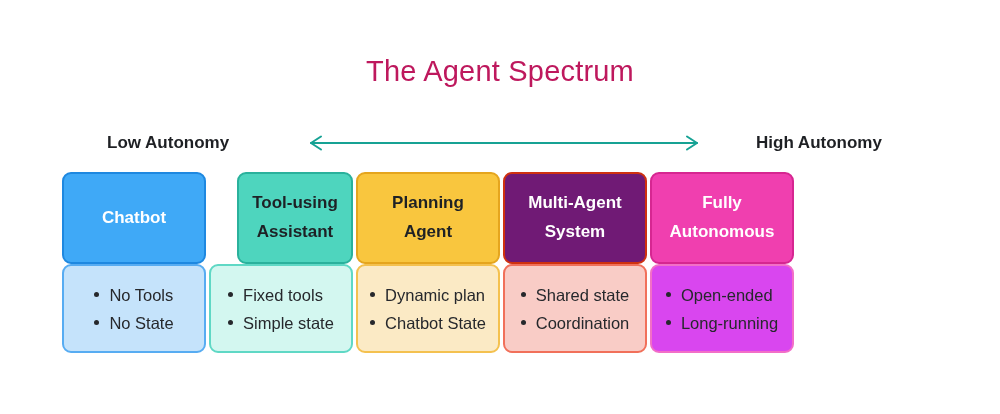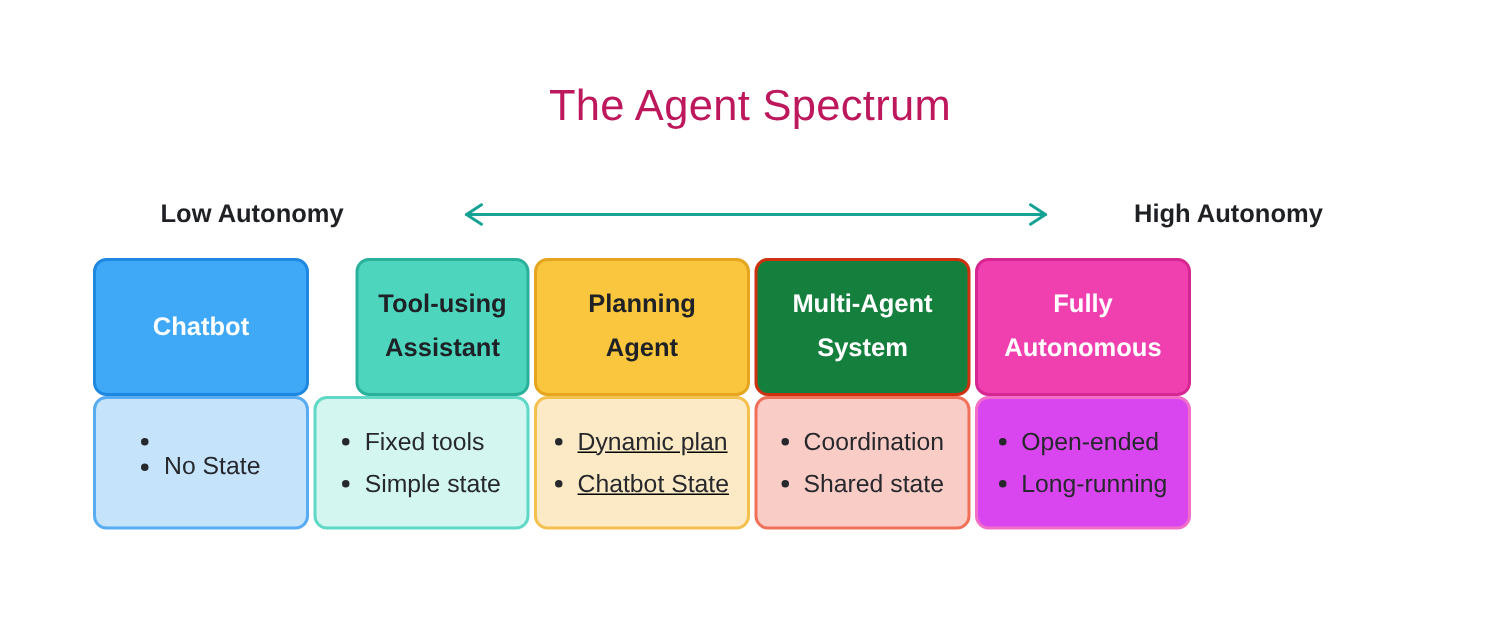--- a/index.html
+++ b/index.html
@@ -122,20 +122,21 @@
 
     <div class="card">
       <div class="card-header" style="background: rgb(63, 169, 247); border-color: rgb(30, 136, 224); color: rgb(255, 255, 255);">
         <span class="hline">Chatbot</span>
         <span class="hline"></span>
       </div>
       <div class="card-body" style="background: rgb(197, 227, 251); border-color: rgb(87, 172, 242);">
         <ul class="points">
           <li>
               <span class="dot"></span>
+              <span>No Tools</span>
             </li>
           <li>
               <span class="dot"></span>
               <span>No State</span>
             </li>
         </ul>
       </div>
     </div>
 
     <div class="card">
@@ -155,48 +156,48 @@
             </li>
         </ul>
       </div>
     </div>
 
     <div class="card">
       <div class="card-header" style="background: rgb(249, 198, 62); border-color: rgb(229, 165, 30); color: rgb(30, 33, 37);">
         <span class="hline">Planning</span>
         <span class="hline">Agent</span>
       </div>
-      <div class="card-body" style="background: rgb(251, 234, 197); border-color: rgb(244, 193, 79); text-decoration: underline;">
+      <div class="card-body" style="background: rgb(251, 234, 197); border-color: rgb(244, 193, 79);">
         <ul class="points">
           <li>
               <span class="dot"></span>
               <span>Dynamic plan</span>
             </li>
           <li>
               <span class="dot"></span>
               <span>Chatbot State</span>
             </li>
         </ul>
       </div>
     </div>
 
     <div class="card">
-      <div class="card-header" style="background: #15803d; border-color: rgb(207, 49, 16); color: rgb(255, 255, 255);">
+      <div class="card-header" style="background: #701a75; border-color: rgb(207, 49, 16); color: rgb(255, 255, 255);">
         <span class="hline">Multi-Agent</span>
         <span class="hline">System</span>
       </div>
       <div class="card-body" style="background: rgb(249, 204, 198); border-color: rgb(241, 112, 90);">
         <ul class="points">
           <li>
               <span class="dot"></span>
+              <span>Shared state</span>
+            </li>
+          <li>
+              <span class="dot"></span>
               <span>Coordination</span>
-            </li>
-          <li>
-              <span class="dot"></span>
-              <span>Shared state</span>
             </li>
         </ul>
       </div>
     </div>
 
     <div class="card">
       <div class="card-header" style="background: rgb(240, 63, 175); border-color: rgb(214, 38, 145); color: rgb(255, 255, 255);">
         <span class="hline">Fully</span>
         <span class="hline">Autonomous</span>
       </div>

